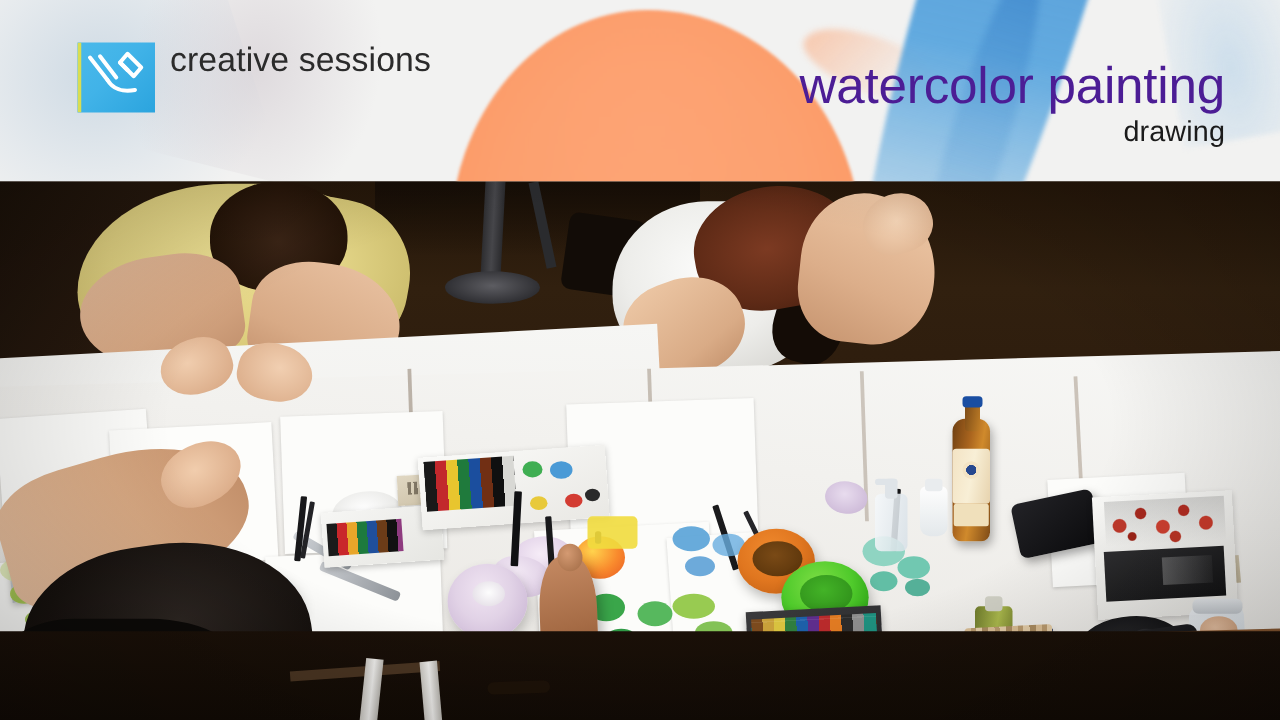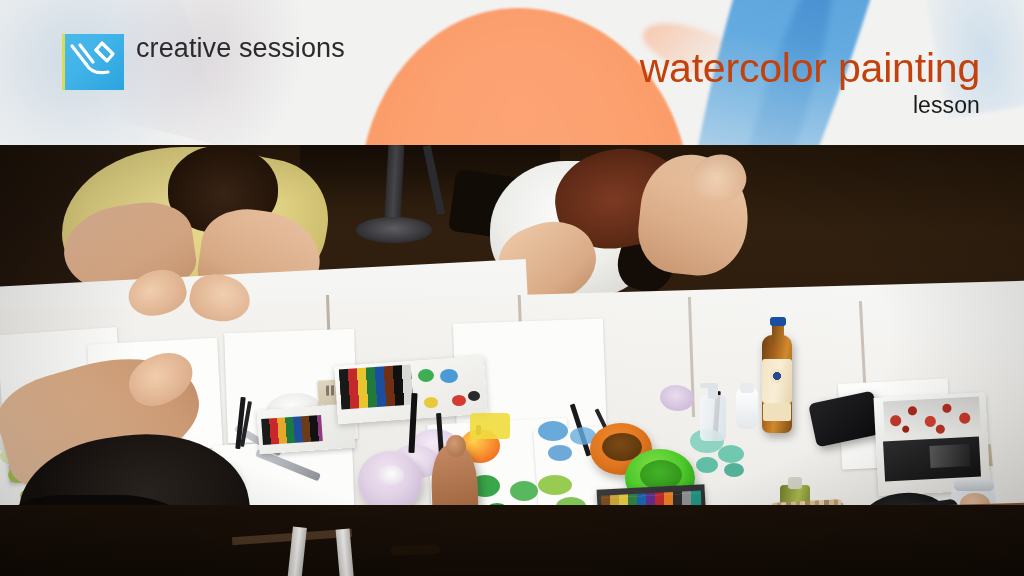--- a/index.html
+++ b/index.html
@@ -87,21 +87,21 @@
     letter-spacing:.1px; white-space:nowrap;
   }
   #logo-sub {
     font-size:17px; line-height:20px; color:#6f6f6f; font-weight:400;
     letter-spacing:2.1px; white-space:nowrap; margin-top:1px;
   }
 
   
   #title-group { position:absolute; right:44px; top:44px; text-align:right; z-index:4; }
   #title-main {
-    font-size:41px; line-height:48px; color:#c2410c; font-weight:400;
+    font-size:41px; line-height:48px; color:#4c1d95; font-weight:400;
     letter-spacing:-.2px; white-space:nowrap;
   }
   #title-sub {
     font-size:23px; line-height:26px; color:#1b1b1b; font-weight:400;
     letter-spacing:.1px; margin-top:0px; white-space:nowrap;
   }
 
   
   #photo {
     position:absolute; left:0; top:145px; width:1024px; height:431px;
@@ -678,21 +678,21 @@
           </g>
         </svg>
       </div>
       <div id="logo-text">
         <div id="logo-title">creative sessions</div>
       </div>
     </div>
 
     <div id="title-group">
       <div id="title-main">watercolor painting</div>
-      <div id="title-sub">lesson</div>
+      <div id="title-sub">drawing</div>
     </div>
   </div>
 
   <div id="photo">
 
     <div class="floor-back"></div>
     <div class="floor-dark-l"></div>
     <div class="wall-shadow"></div>
     <div class="tripod-leg"></div>
     <div class="mic-stand"></div>

